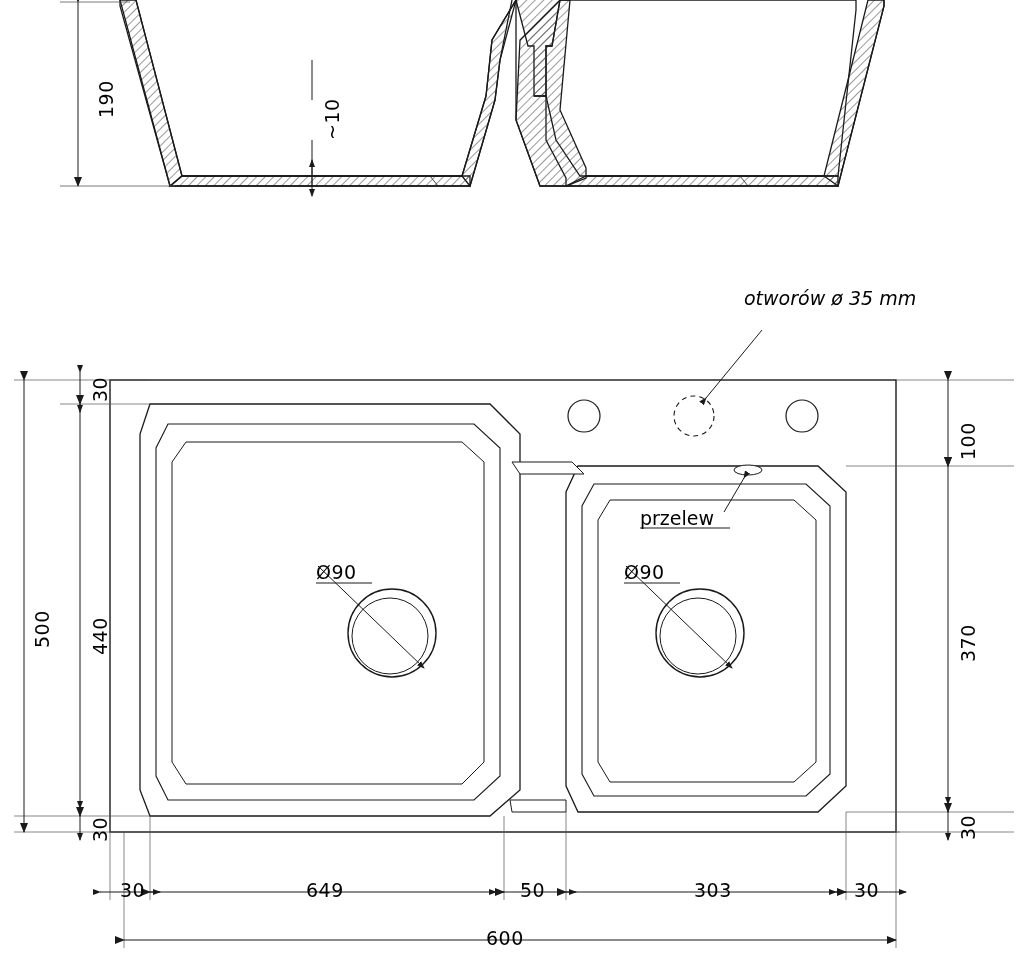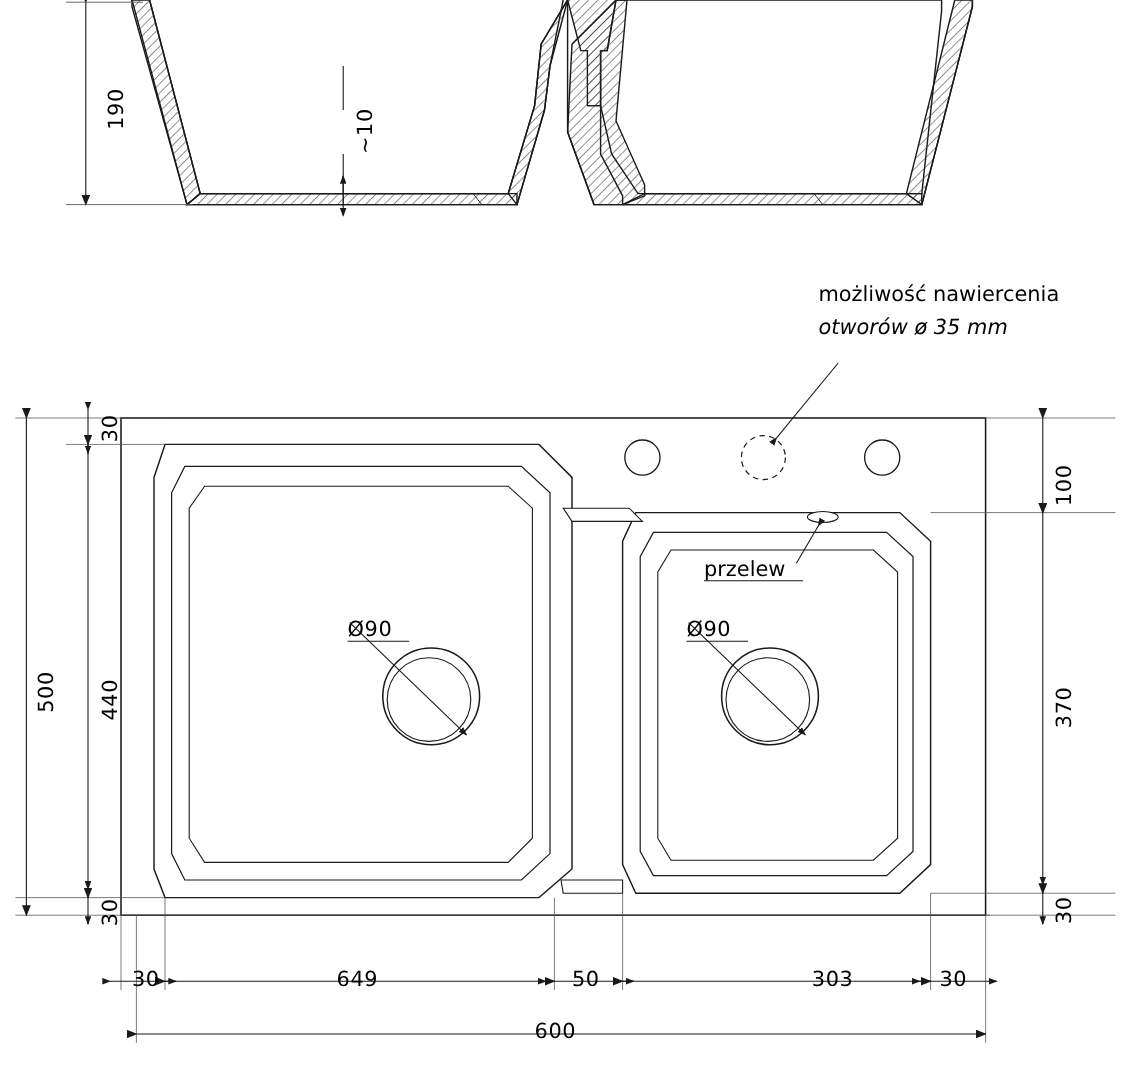--- a/index.html
+++ b/index.html
@@ -179,37 +179,36 @@
       <line x1="836" y1="892" x2="906" y2="892" marker-start="url(#arrS)" marker-end="url(#arrS)" stroke-width="1"></line>
 
       <line x1="124" y1="940" x2="896" y2="940" marker-start="url(#arr)" marker-end="url(#arr)" stroke-width="1"></line>
     </g>
   </svg>
 
   <div class="lbl dim rot90" style="left:96px; top:118px;">190</div>
 
   <div class="lbl dim rot90" style="left:322px; top:140px;">~10</div>
 
-  <div class="lbl note" style="left:744px; top:258px;">możliwość nawiercenia</div>
   <div class="lbl note" style="left:744px; top:288px;font-style:italic;">otworów ø 35 mm</div>
 
   <div class="lbl note" style="left:640px; top:508px;">przelew</div>
 
   <div class="lbl dim" style="left:316px; top:562px;">Ø90</div>
   <div class="lbl dim" style="left:624px; top:562px;">Ø90</div>
 
   <div class="lbl dim rot90" style="left:90px; top:402px;">30</div>
   <div class="lbl dim rot90" style="left:90px; top:655px;">440</div>
   <div class="lbl dim rot90" style="left:32px; top:648px;">500</div>
   <div class="lbl dim rot90" style="left:90px; top:842px;">30</div>
 
   <div class="lbl dim rot90" style="left:958px; top:460px;">100</div>
   <div class="lbl dim rot90" style="left:958px; top:662px;">370</div>
   <div class="lbl dim rot90" style="left:958px; top:840px;">30</div>
 
   <div class="lbl dim" style="left:120px; top:880px;">30</div>
   <div class="lbl dim" style="left:306px; top:880px;">649</div>
   <div class="lbl dim" style="left:520px; top:880px;text-align:right;">50</div>
-  <div class="lbl dim" style="left:694px; top:880px;margin-left:44px;">303</div>
+  <div class="lbl dim" style="left:694px; top:880px;">303</div>
   <div class="lbl dim" style="left:854px; top:880px;">30</div>
   <div class="lbl dim" style="left:486px; top:928px;">600</div>
 
 </div>
 
 </body></html>

